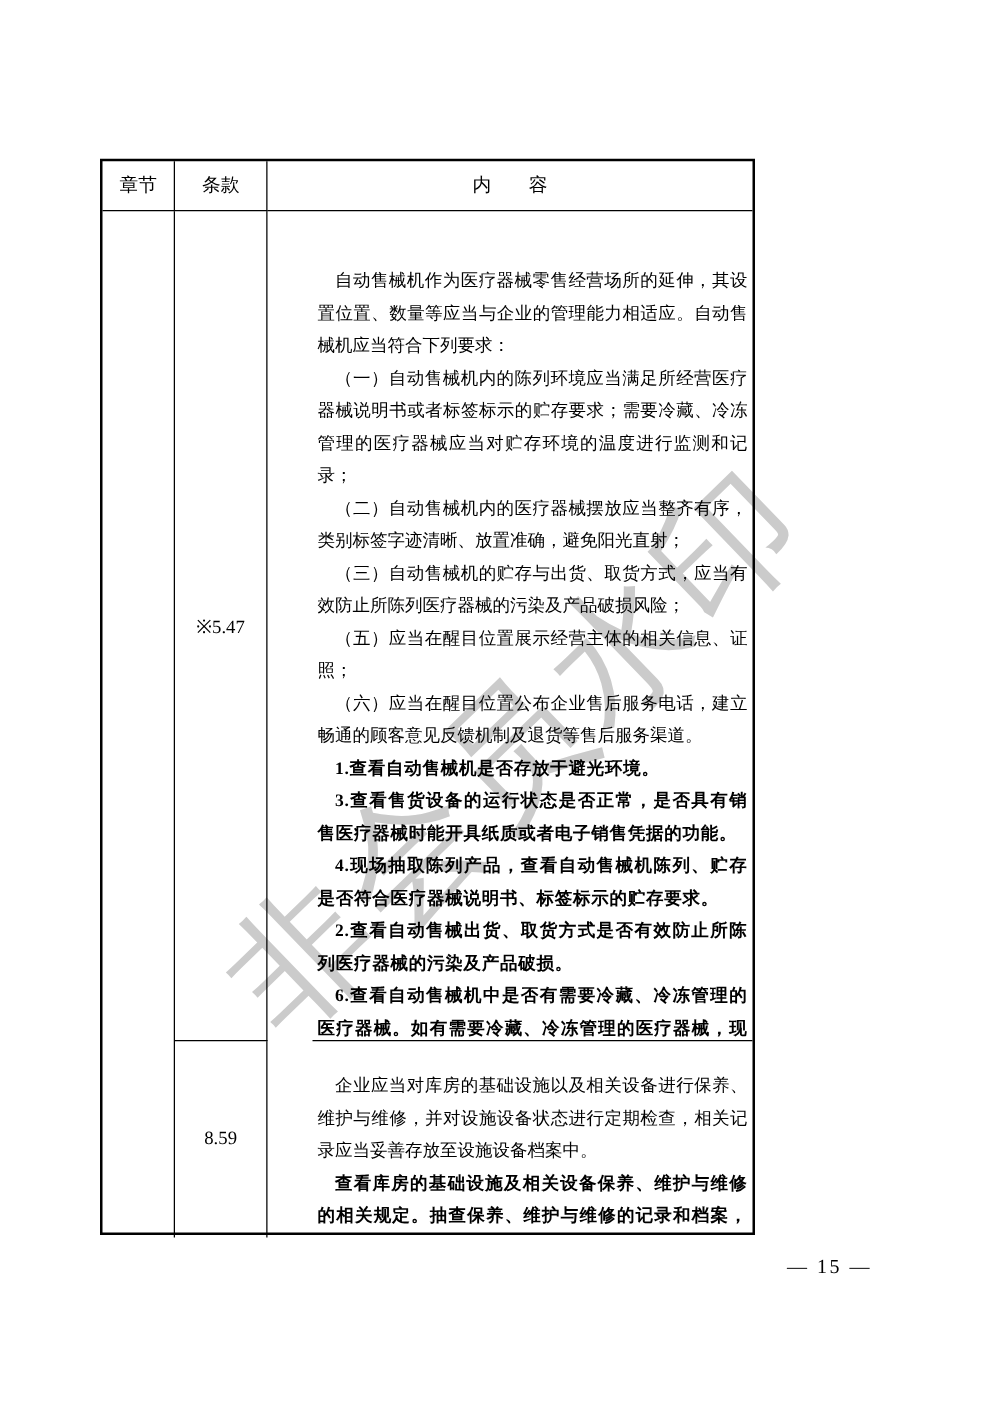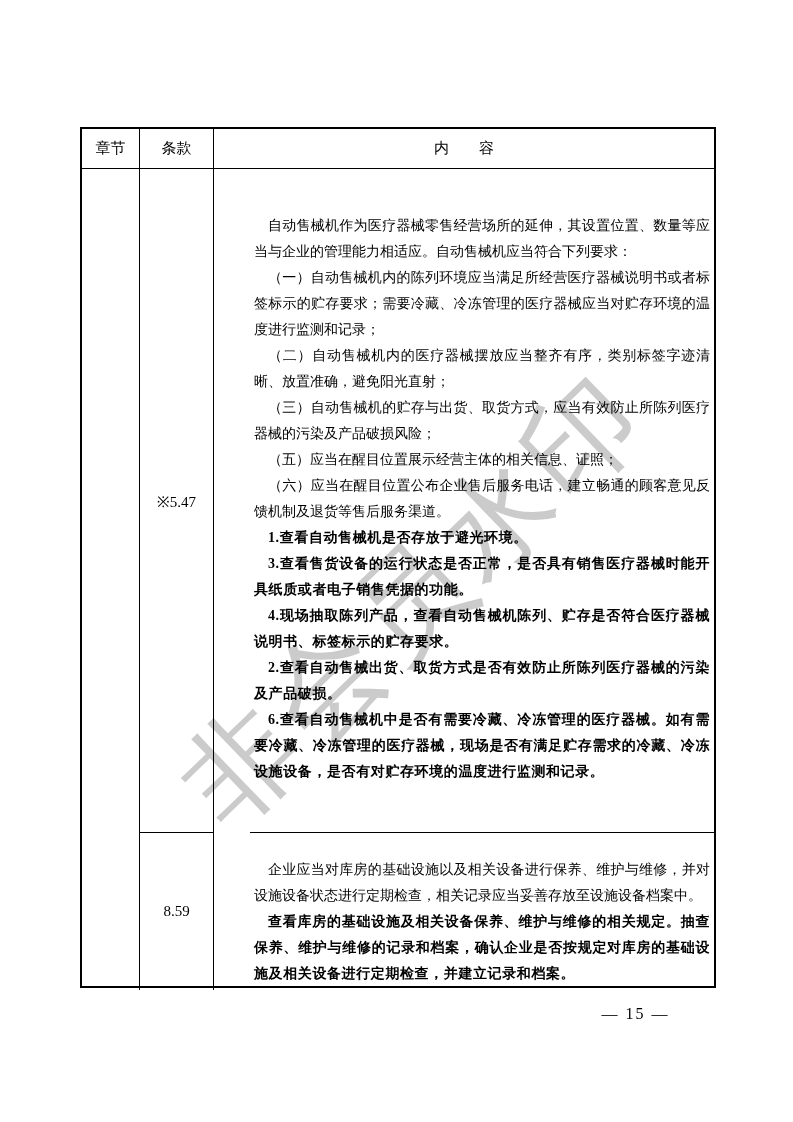--- a/index.html
+++ b/index.html
@@ -21,21 +21,21 @@
     font-size:112px;
     letter-spacing:6px;
     color:#cbcbcb;
     transform:rotate(-44deg);
     transform-origin:center center;
     white-space:nowrap;
     z-index:0;
     user-select:none;
   }
   .doc-table{
-    position:absolute;left:80px;top:127px;width:636px;height:861px;
+    position:absolute;left:80px;top:127px;width:524px;height:861px;
     display:grid;
     grid-template-columns:58px 74px 1fr;
     grid-template-rows:40px 664px 157px;
     border:2px solid #000;
     box-sizing:border-box;
     background:transparent;
     z-index:1;
   }
   .cell{box-sizing:border-box;}
   .h-cell{
@@ -68,21 +68,21 @@
     line-height:26px;
     text-indent:14px;
     text-align:justify;
   }
   .para.bold{
     font-weight:bold;
     letter-spacing:0.6px;
   }
   .page-number{
     position:absolute;
-    left:578px;top:1005px;width:115px;
+    left:606px;top:1005px;width:115px;
     text-align:center;
     font-size:16px;
     letter-spacing:2px;
     z-index:1;
   }
 </style>
 </head>
 <body>
 
 <div class="page">

